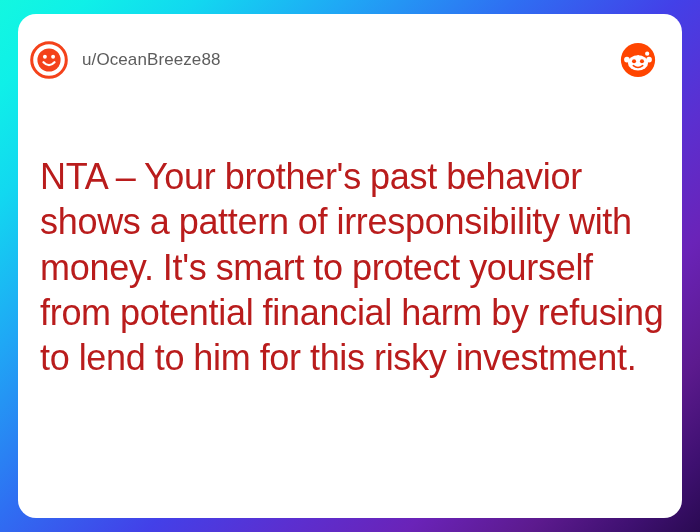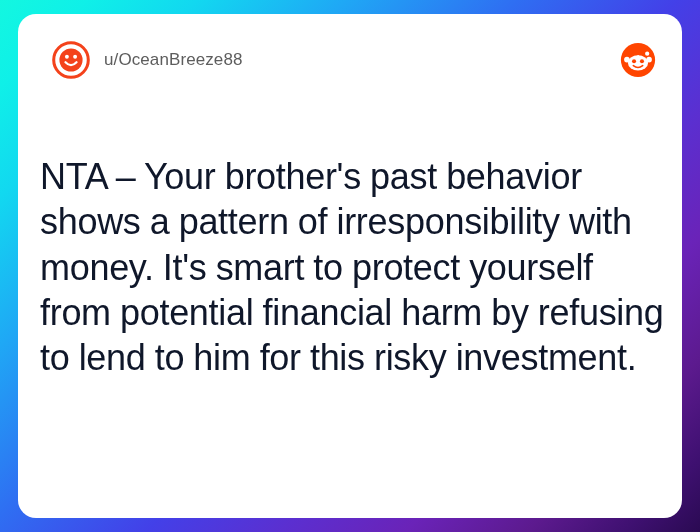--- a/index.html
+++ b/index.html
@@ -48,21 +48,21 @@
 
   
   .header {
     position: absolute;
     left: 0;
     top: 0;
     right: 0;
     height: 92px;
     display: flex;
     align-items: center;
-    padding: 0 26px 0 34px;
+    padding: 0 26px 0 12px;
     box-sizing: border-box;
   }
 
   .avatar {
     width: 38px;
     height: 38px;
     flex: 0 0 38px;
     display: block;
   }
 
@@ -85,21 +85,21 @@
   }
 
   
   .body-text {
     position: absolute;
     left: 22px;
     top: 140px;
     right: 18px;
     font-size: 36px;
     line-height: 1.26;
-    color: #0f172a;
+    color: #b91c1c;
     font-family: "Liberation Sans", sans-serif;
     font-weight: 400;
     letter-spacing: -0.3px;
     word-spacing: -0.5px;
     white-space: pre-wrap;
   }
 </style>
 </head>
 <body>
 

